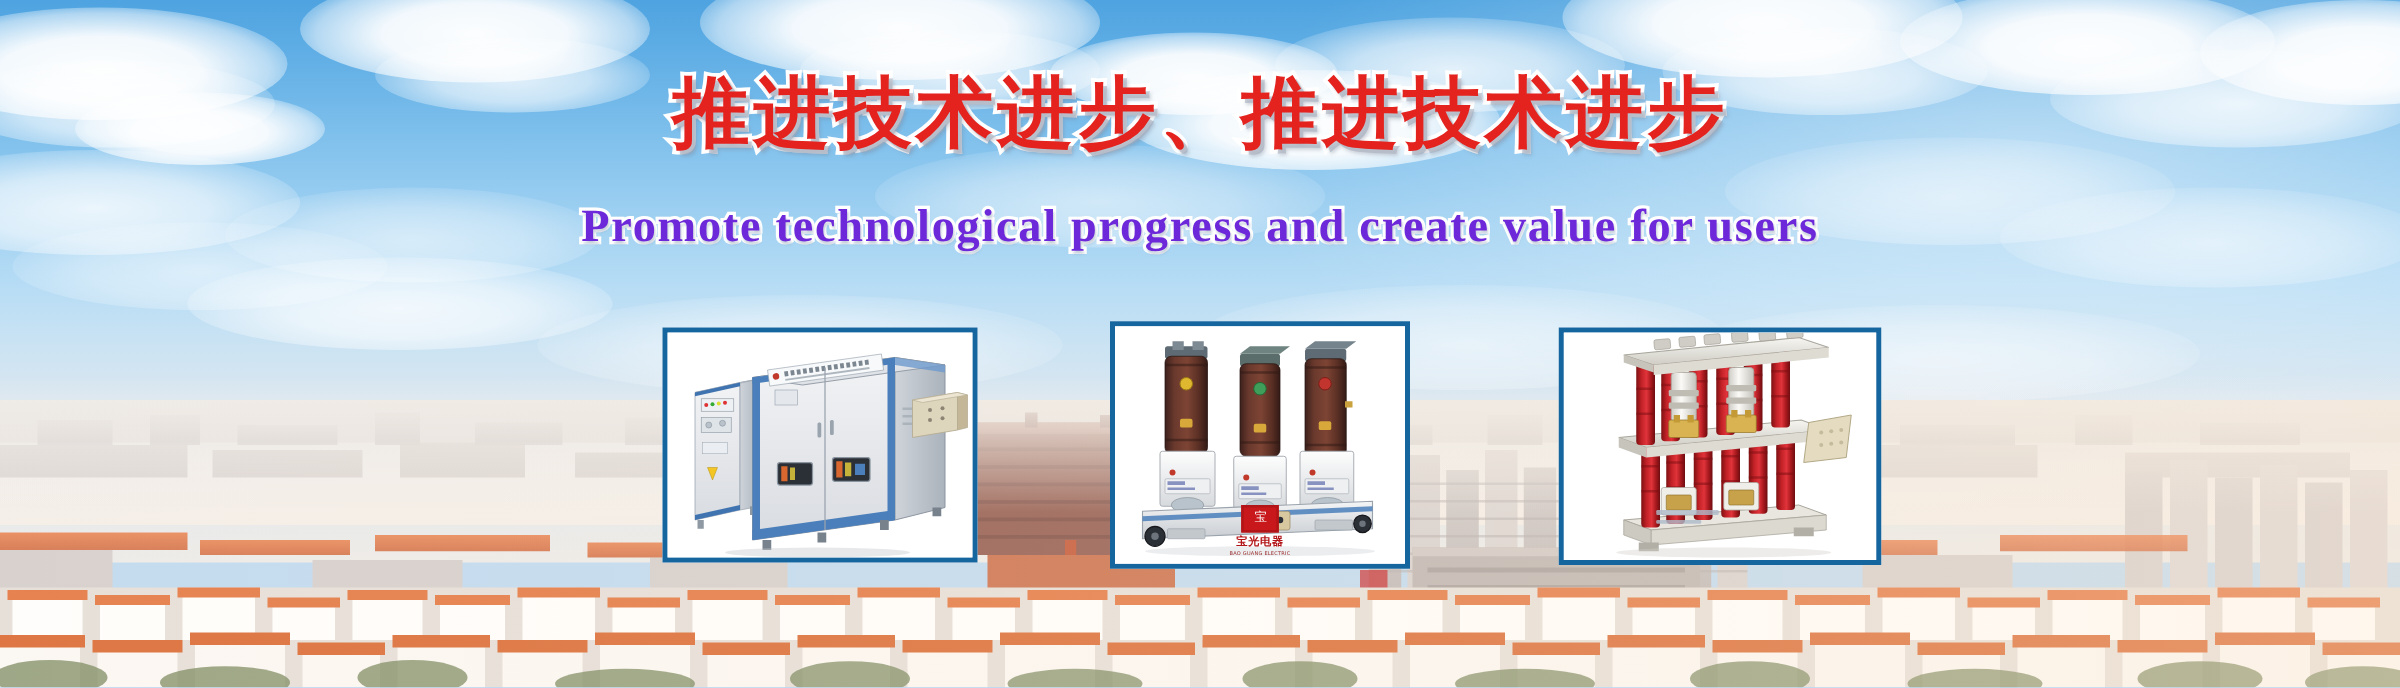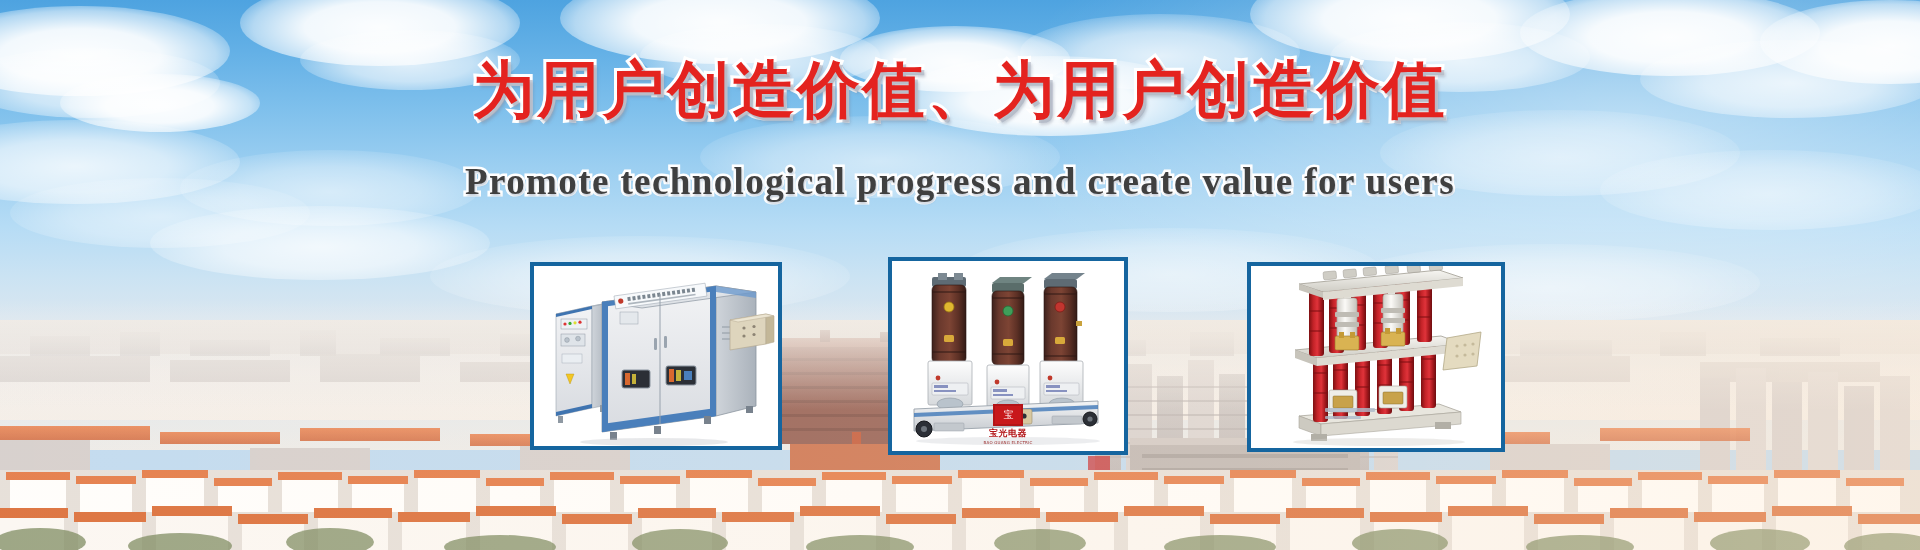--- a/index.html
+++ b/index.html
@@ -92,21 +92,21 @@
     text-shadow:
        3px 3px 0 rgba(160,170,185,.55),
        4px 5px 3px rgba(120,130,150,.35);
   }
   .subtitle {
     position:absolute; left:0; top:160px; width:1920px;
     font-family:"Liberation Serif", serif;
     font-size:37px;
     font-weight:bold;
     letter-spacing:1.4px;
-    color:#404040;
+    color:#6d28d9;
     -webkit-text-stroke:5px #ffffff;
     paint-order:stroke fill;
     text-shadow:1px 2px 2px rgba(130,150,175,.45);
   }
 
   
   .products {
     position:absolute;
     left:530px; top:262px;
     width:980px; height:195px;
@@ -446,21 +446,21 @@
         <ellipse cx="1580" cy="227" rx="54" ry="12"></ellipse>
         <ellipse cx="1760" cy="223" rx="50" ry="14"></ellipse>
         <ellipse cx="1890" cy="226" rx="46" ry="13"></ellipse>
       </g>
     </svg>
     <div class="city-fade"></div>
     <div class="city-warm"></div>
   </div>
 
   <div class="headline-zone">
-    <div class="headline">为用户创造价值、为用户创造价值</div>
+    <div class="headline">推进技术进步、推进技术进步</div>
     <div class="subtitle">Promote technological progress and create value for users</div>
   </div>
 
   <div class="products">
 
     <div class="pframe" id="pframe-1">
       <div class="inner">
         <svg viewBox="0 0 244 180" preserveAspectRatio="xMidYMid meet">
           <defs>
             <linearGradient id="cabFace" x1="0" y1="0" x2="0" y2="1">

